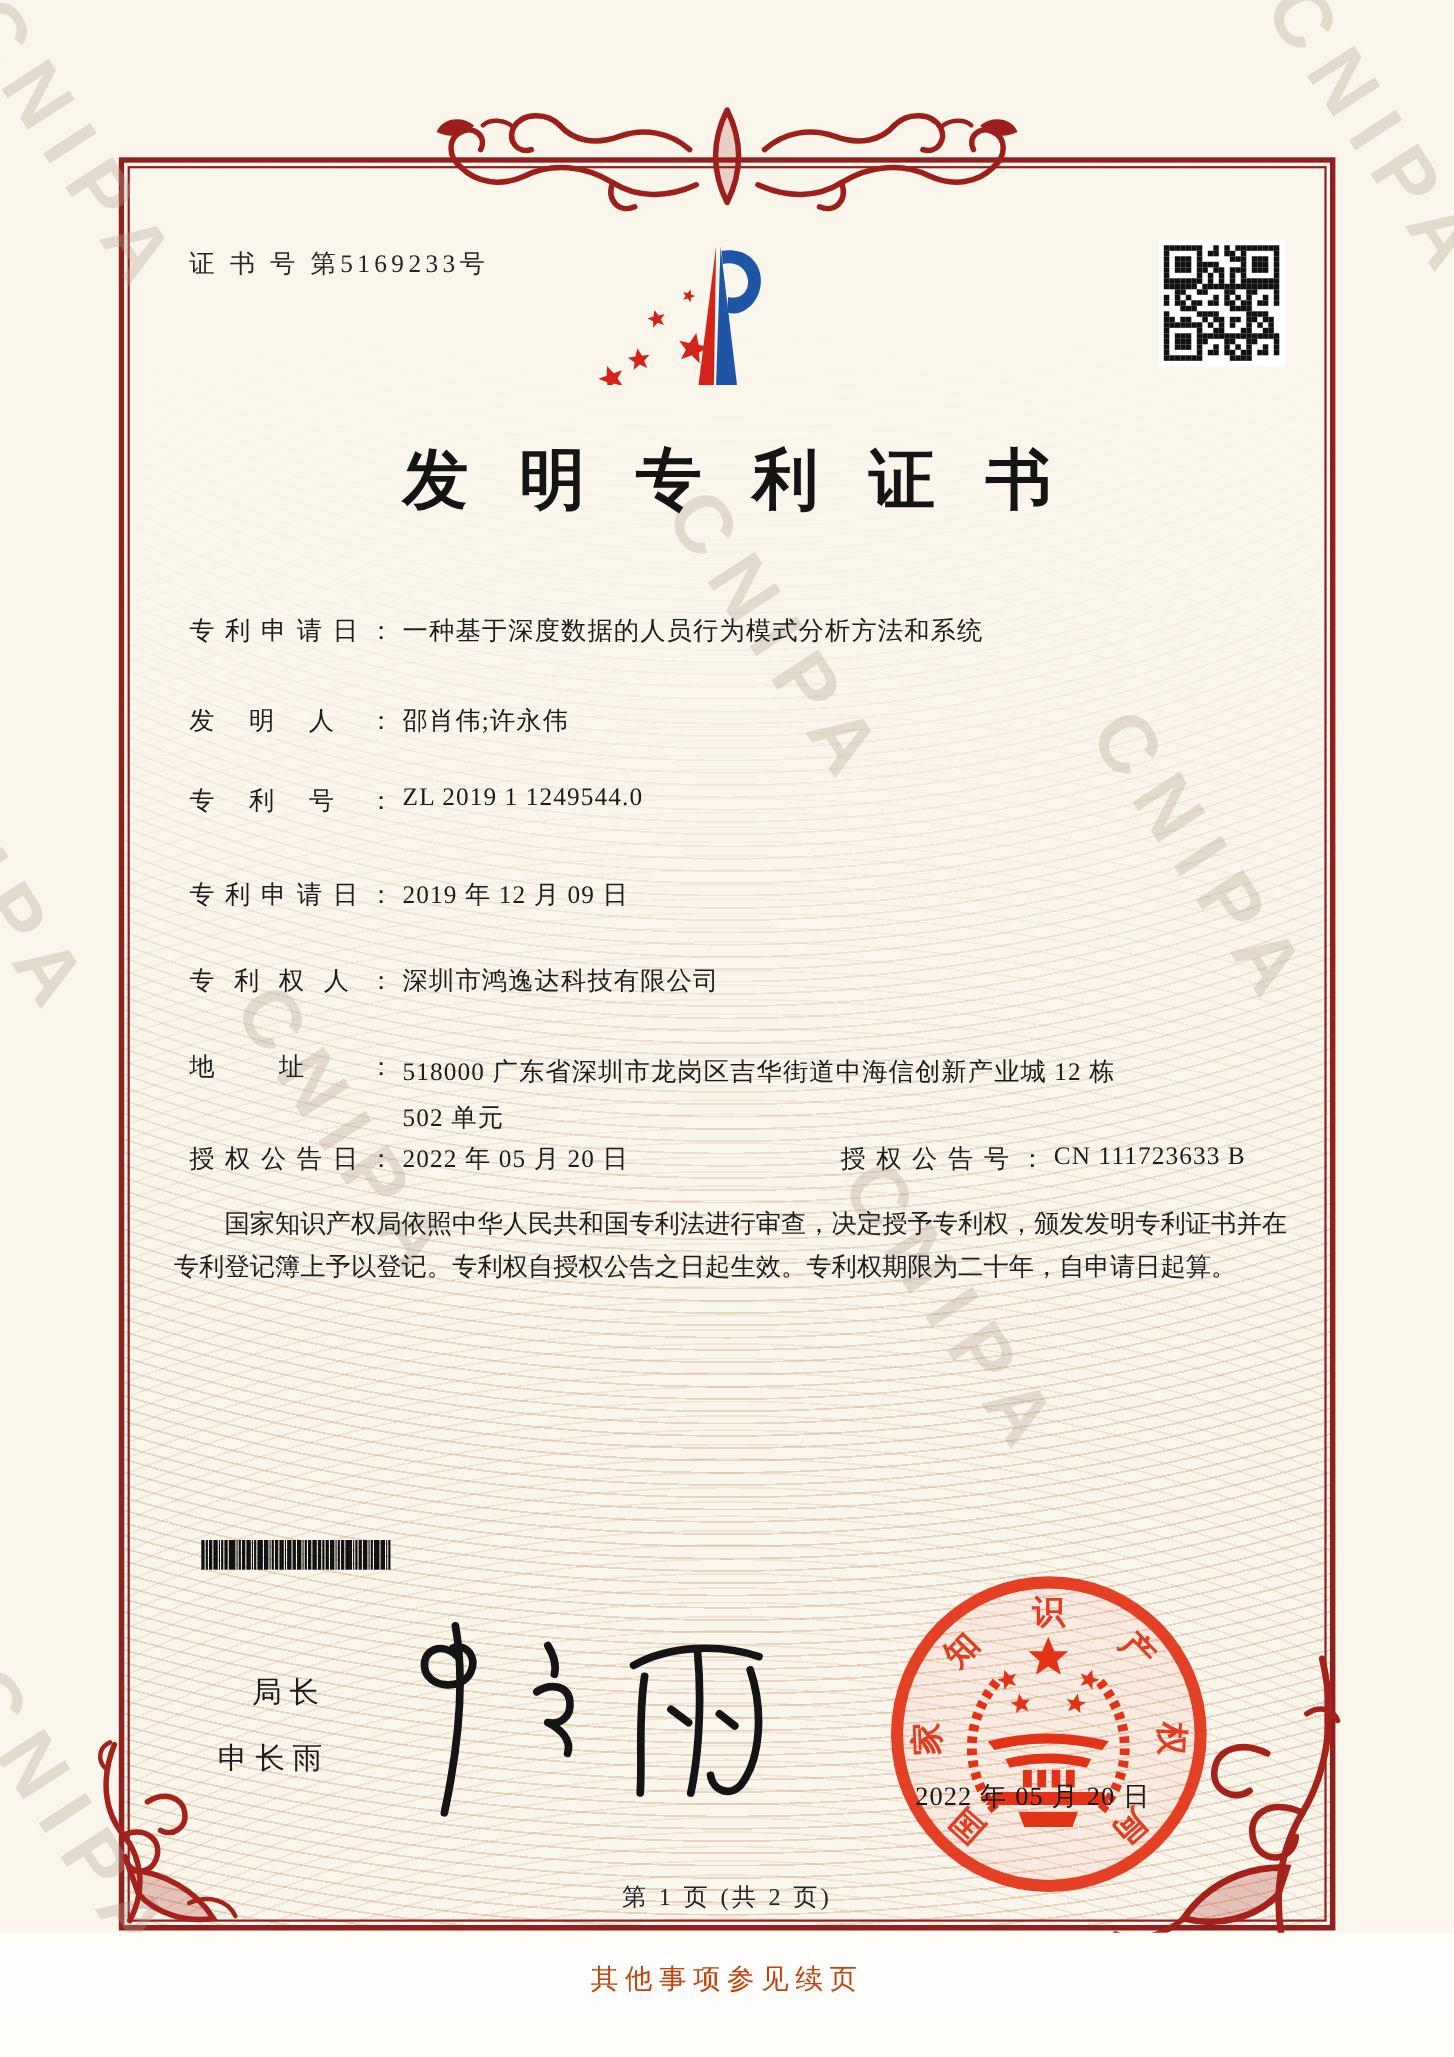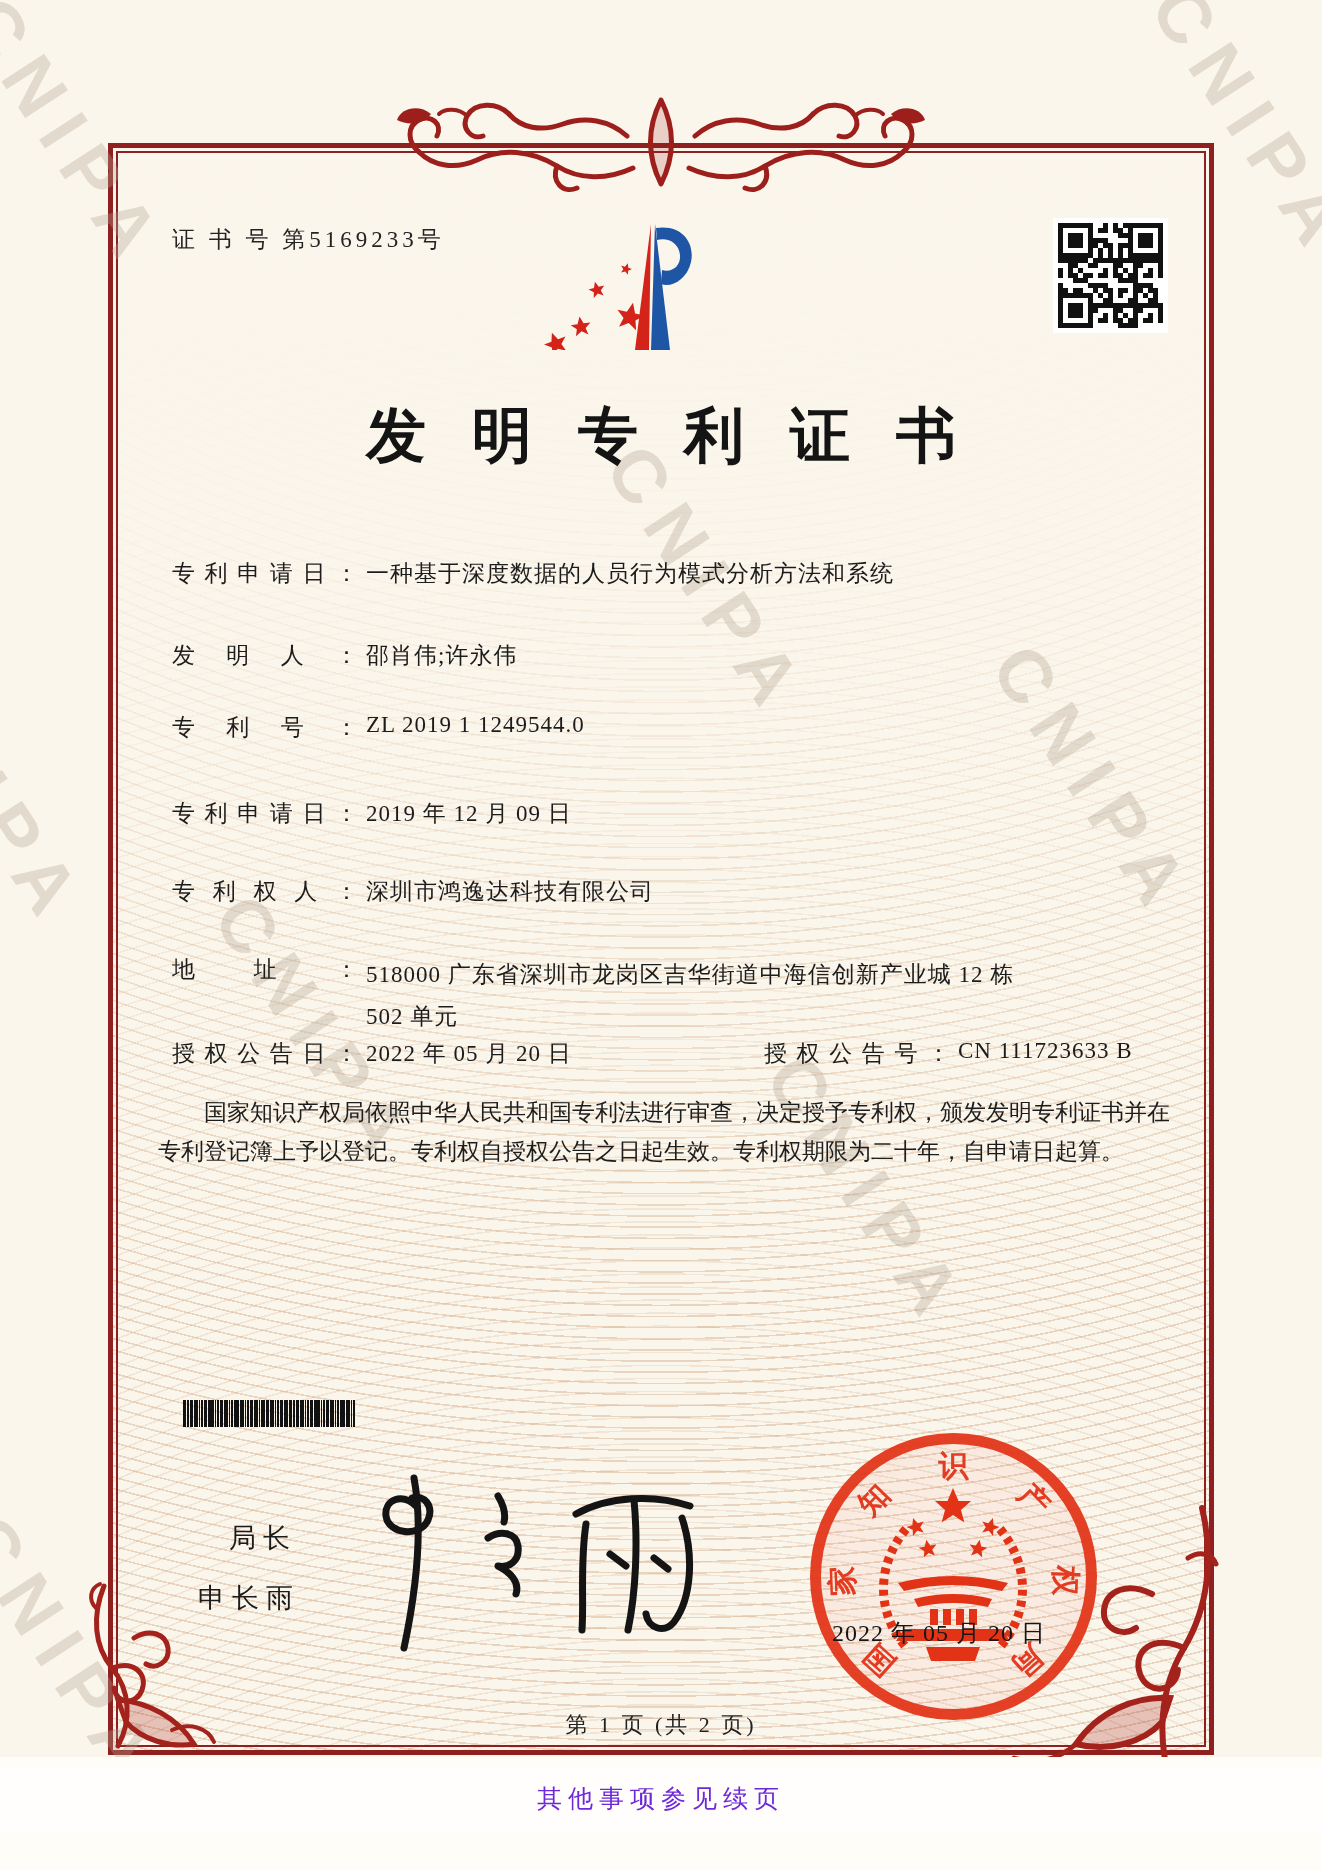--- a/index.html
+++ b/index.html
@@ -141,21 +141,21 @@
   .bottom-band {
     position:absolute; left:0; right:0; top:1757px; bottom:0;
     background:#fffdf7; z-index:3;
   }
   .note-strip {
     position:absolute; left:0; right:0; top:1768px; height:64px;
     background:#fffefc; z-index:3;
   }
   .continuation {
     position:absolute; left:0; width:1322px; top:1782px; z-index:4;
-    text-align:center; font-size:25px; letter-spacing:6px; color:#6d28d9;
+    text-align:center; font-size:25px; letter-spacing:6px; color:#c2410c;
   }
 </style>
 </head>
 <body>
 
 <div class="wm" style="left:18px; top:-18px;">CNIPA</div>
 <div class="wm" style="left:1205px; top:-30px;">CNIPA</div>
 <div class="wm" style="left:-62px; top:640px;">CNIPA</div>
 <div class="wm" style="left:660px; top:430px;">CNIPA</div>
 <div class="wm" style="left:268px; top:880px;">CNIPA</div>

